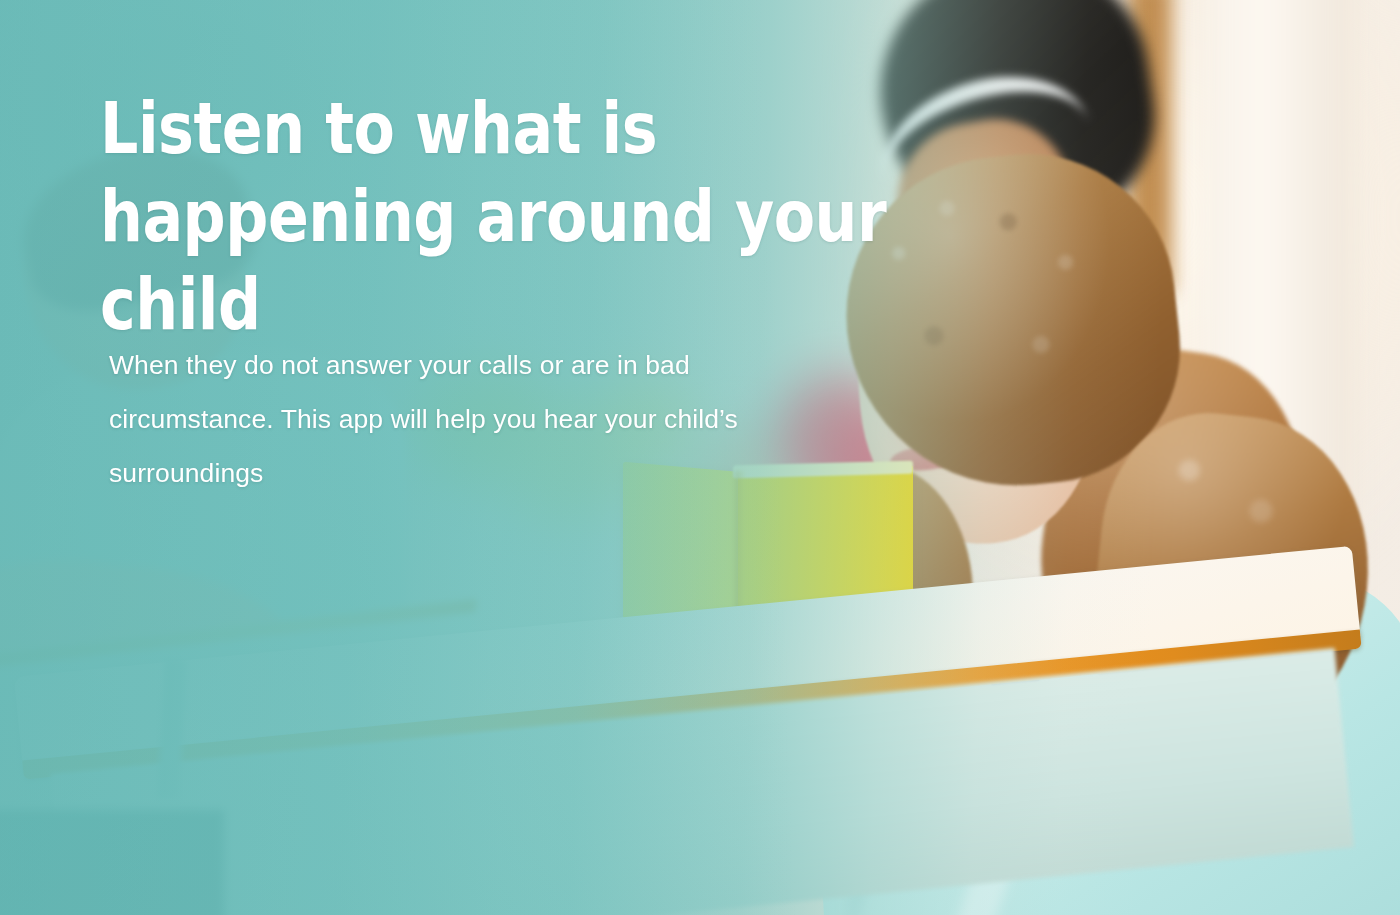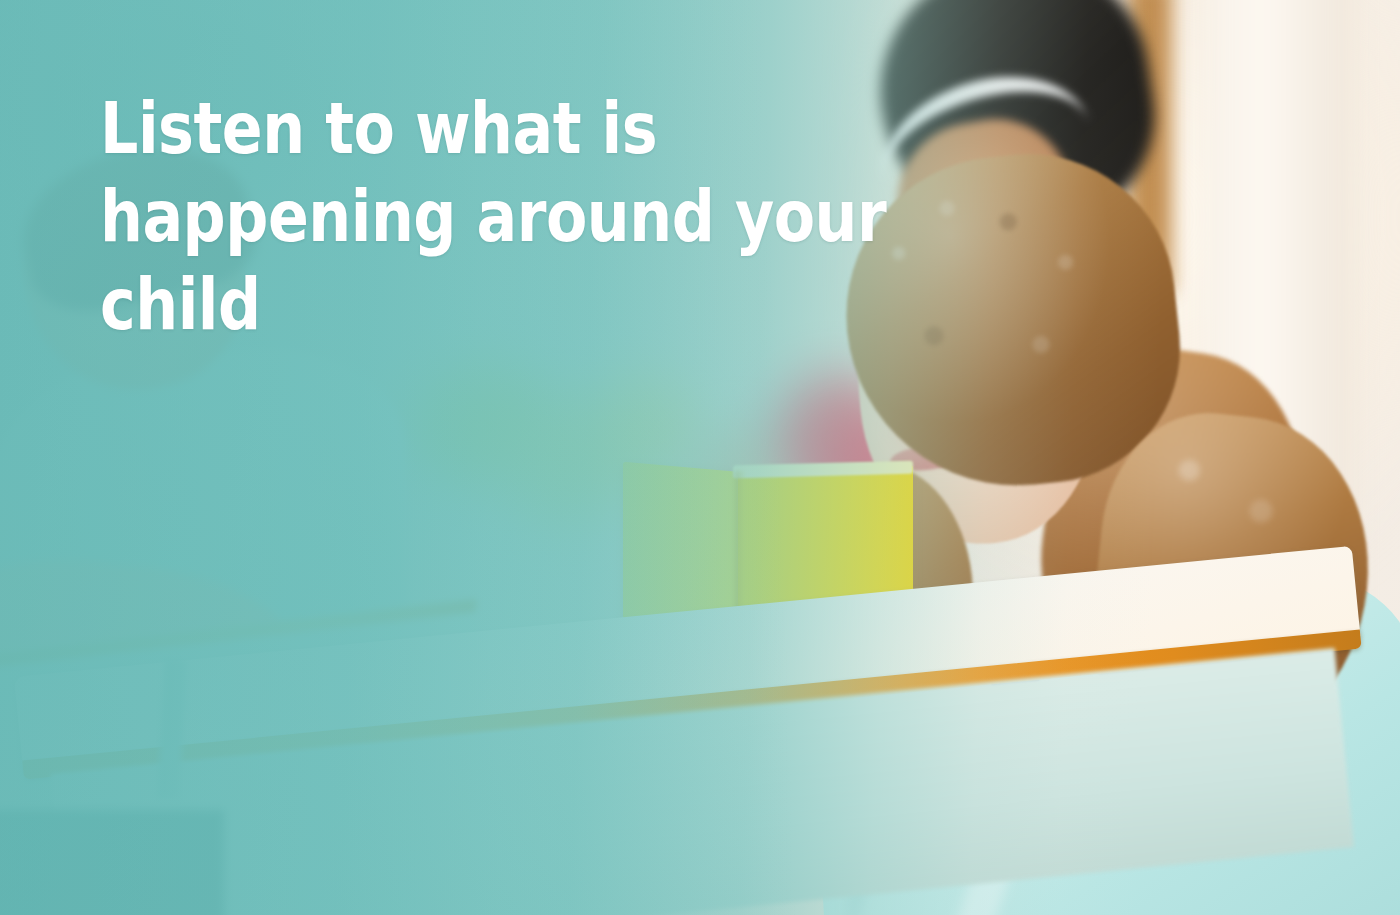--- a/index.html
+++ b/index.html
@@ -561,15 +561,16 @@
     </div>
     <div class="desk-dark-patch"></div>
     <div class="desk-leg"></div>
   </div>
 
   <div class="tint"></div>
   <div class="tint-soft"></div>
 
   <div class="copy">
     <h1 class="headline">Listen to what is happening around your child</h1>
+    <p class="subcopy">When they do not answer your calls or are in bad circumstance. This app will help you hear your child’s surroundings</p>
   </div>
 
 </div>
 
 </body></html>

